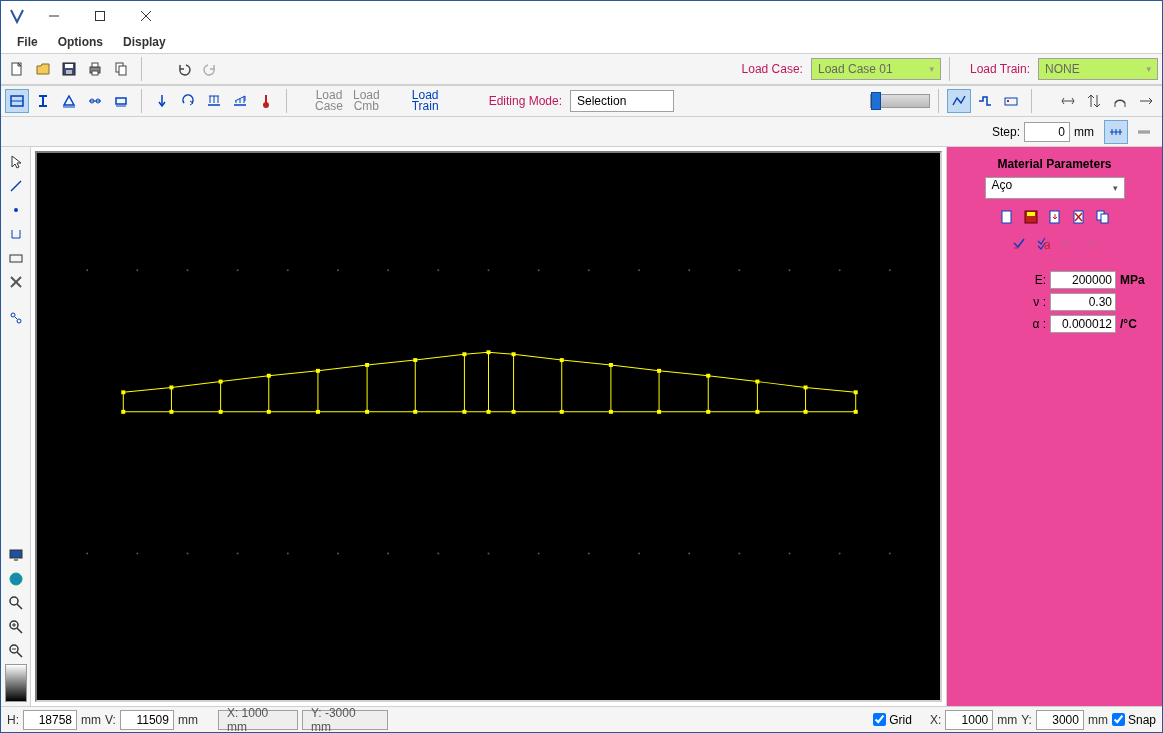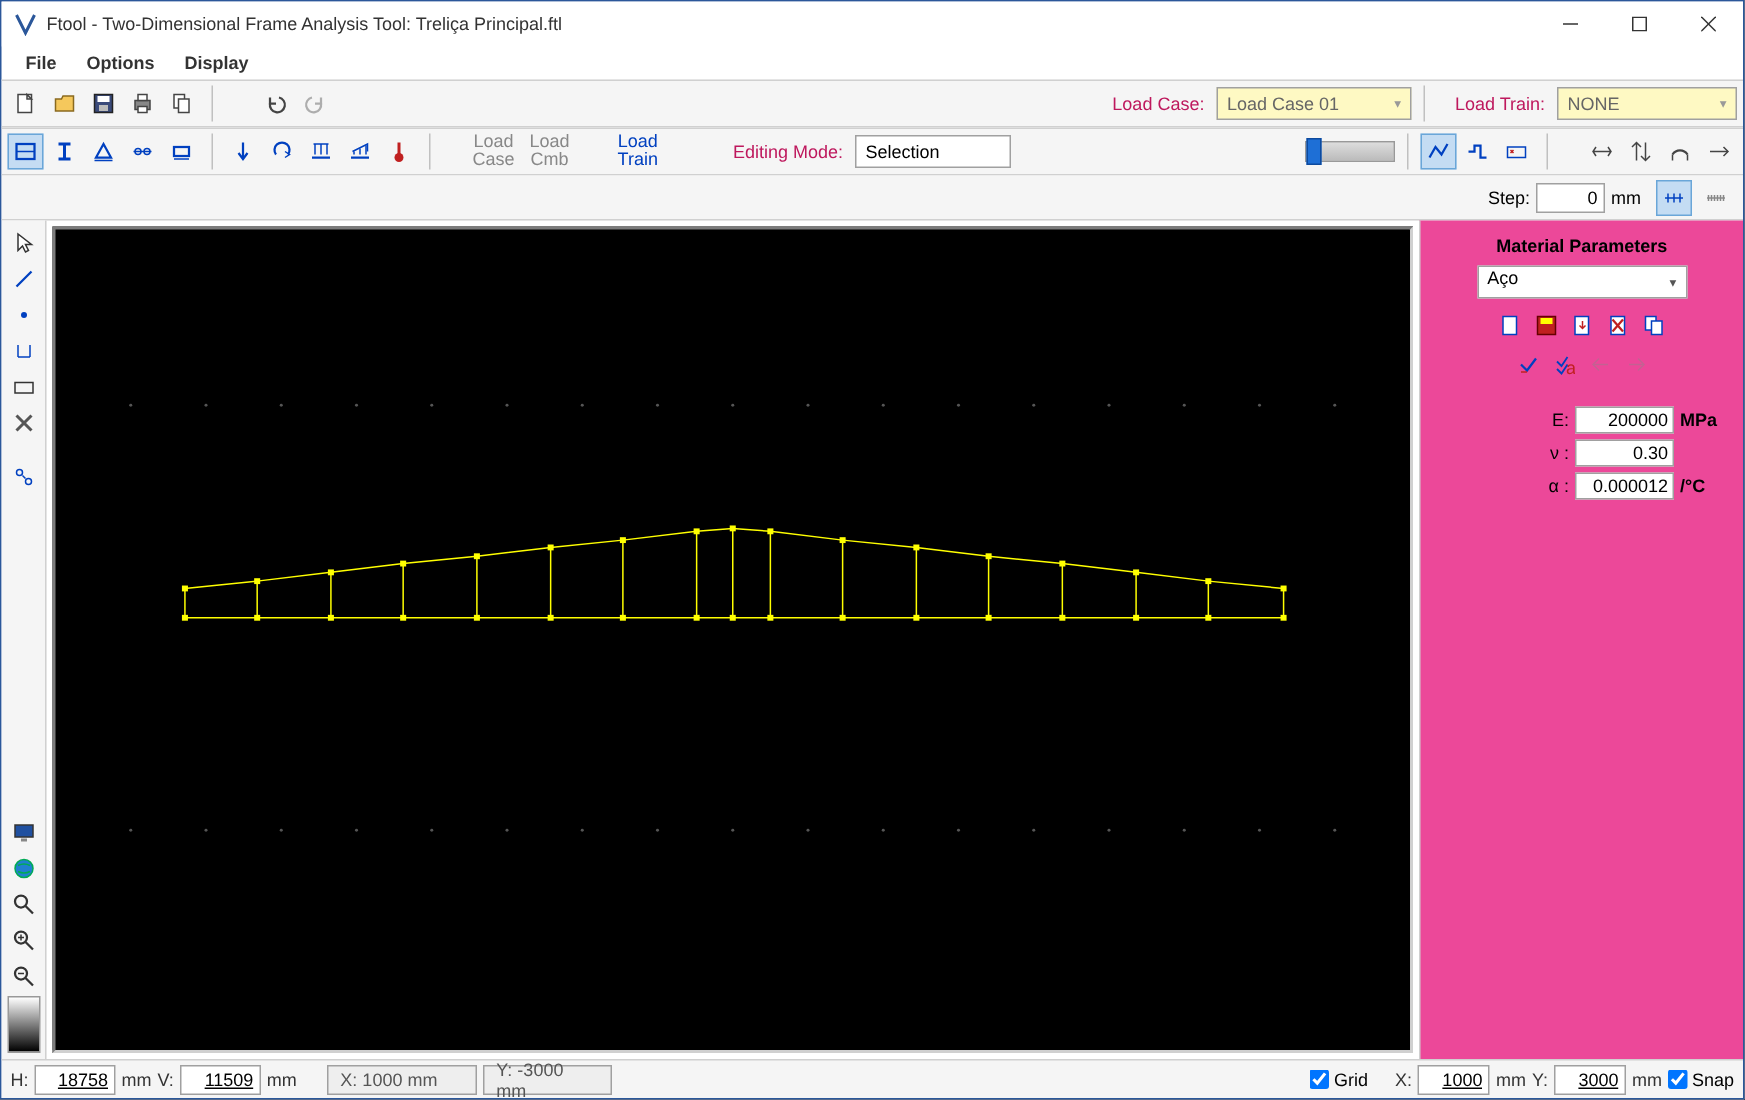--- a/index.html
+++ b/index.html
@@ -14,21 +14,21 @@
   .menubar { height: 22px; display: flex; align-items: center; padding: 0 6px; }
   .menubar .menuitem { padding: 2px 10px; color: #333; font-weight: bold; }
   
   .toolbar-row { height: 32px; display: flex; align-items: center; border-top: 1px solid #d0d0d0; border-bottom: 1px solid #d0d0d0; padding: 0 4px; gap: 2px; background: #f5f5f5; }
   .tb-sep { width: 1px; height: 24px; background: #c0c0c0; margin: 0 6px; }
   .tb-btn { width: 24px; height: 24px; display: flex; align-items: center; justify-content: center; border: 1px solid transparent; }
   .tb-btn.active { background: #c4dcf3; border-color: #6aa6d8; }
   .tb-text-btn { padding: 0 4px; color: #888; font-size: 10px; line-height: 10px; text-align: center; }
   .tb-label { color: #be185d; padding: 0 6px 0 12px; }
   .tb-field { border: 1px solid #a0a0a0; background: #fff; height: 22px; padding: 0 6px; display: flex; align-items: center; }
-  .tb-select { border: 1px solid #a0a0a0; background: #fef9c3; height: 22px; padding: 0 20px 0 6px; position: relative; color: #666; min-width: 120px; display:flex; align-items:center;}
+  .tb-select { border: 1px solid #a0a0a0; background: #bef264; height: 22px; padding: 0 20px 0 6px; position: relative; color: #666; min-width: 120px; display:flex; align-items:center;}
   .tb-select::after { content: "▾"; position: absolute; right: 6px; top: 50%; transform: translateY(-50%); font-size: 9px; color:#999;}
   .tb-input { border: 1px solid #a0a0a0; height: 20px; text-align: right; padding: 0 4px; background:#fff; }
   
   .step-row { height: 30px; border-bottom: 1px solid #d0d0d0; display:flex; justify-content:flex-end; align-items:center; padding: 0 6px; gap:4px; background:#f5f5f5;}
   
   .main-area { display: flex; height: calc(733px - 30px - 22px - 32px - 32px - 30px - 26px - 2px); }
   
   .left-toolbar { width: 30px; border-right: 1px solid #d0d0d0; display: flex; flex-direction: column; align-items:center; padding: 4px 0; gap:2px; background:#f5f5f5;}
   .left-toolbar .spacer { flex:1; }
   .lt-btn { width:22px; height:22px; display:flex; align-items:center; justify-content:center; border:1px solid transparent; }
@@ -43,42 +43,41 @@
   .rp-btn-row { display:flex; justify-content:center; gap:4px; margin-bottom:6px; }
   .rp-btn { width:20px; height:20px; display:flex; align-items:center; justify-content:center; border:1px solid transparent; }
   .rp-params { margin-top: 18px; }
   .rp-param-row { display:flex; align-items:center; justify-content:flex-end; gap:4px; margin-bottom:4px; }
   .rp-param-row .plabel { width:20px; text-align:right; font-style:normal; }
   .rp-param-row input { width:66px; height:18px; border:1px solid #a0a0a0; text-align:right; padding:0 3px; background:#fff;}
   .rp-param-row .punit { width:34px; text-align:left;font-weight:bold;}
   
   .status-bar { height: 26px; border-top:1px solid #d0d0d0; display:flex; align-items:center; padding:0 6px; gap:4px; background:#f5f5f5;}
   .status-bar .sb-label { color:#333; }
-  .status-bar input[type=text] { border:1px solid #a0a0a0; height:20px; text-align:right; padding:0 4px; background:#fff;text-decoration:underline;}
+  .status-bar input[type=text] { border:1px solid #a0a0a0; height:20px; text-align:right; padding:0 4px; background:#fff;}
   .status-bar .sb-box { border:1px solid #a0a0a0; height:20px; padding:0 8px; display:flex; align-items:center; color:#555; background:#eee;}
   .status-bar .sb-check { display:flex; align-items:center; gap:3px; }
   
   .slider { width:60px; height:14px; background:linear-gradient(#ddd,#bbb); position:relative; border:1px solid #999;}
   .slider .thumb { position:absolute; top:-3px; left:0; width:10px; height:18px; background:#1e6fd6; border:1px solid #0d4a9e;}
   
   .graytone { width:22px; height:38px; background:linear-gradient(#fff,#000); border:1px solid #999;}
   
   
   .ic { width:16px; height:16px; display:block; }
 </style>
 </head>
 <body>
 
 <div class="titlebar">
   <span class="logo">
     <svg class="ic" viewBox="0 0 16 16">
         <path d="M2 2 L8 14 L14 2" fill="none" stroke="#2b579a" stroke-width="2"></path>
       </svg>
   </span>
-  <span class="title">Ftool - Two-Dimensional Frame Analysis Tool: Treliça Principal.ftl</span>
   <div class="winbtns">
     <div class="winbtn">
         <svg width="10" height="10">
           <line x1="0" y1="5" x2="10" y2="5" stroke="#333"></line>
         </svg>
       </div>
     <div class="winbtn">
         <svg width="10" height="10">
           <rect x="0.5" y="0.5" width="9" height="9" fill="none" stroke="#333"></rect>
         </svg>
@@ -594,21 +593,21 @@
 </div>
 
 <div class="status-bar">
   <span class="sb-label">H:</span>
   <input type="text" style="width: 54px;" value="18758">
   <span class="sb-label">mm</span>
   <span class="sb-label">V:</span>
   <input type="text" style="width: 54px;" value="11509">
   <span class="sb-label">mm</span>
   <div style="width:12px"></div>
-  <div class="sb-box" style="width:100px">X: 1000 mm</div>
+  <div class="sb-box" style="width:80px">X: 1000 mm</div>
   <div class="sb-box" style="width:86px">Y: -3000 mm</div>
   <div style="flex:1"></div>
   <label class="sb-check">
       <input type="checkbox" checked="" style="">
       <span>Grid</span>
     </label>
   <div style="width:10px"></div>
   <span class="sb-label">X:</span>
   <input type="text" style="width: 48px;" value="1000">
   <span class="sb-label">mm</span>

